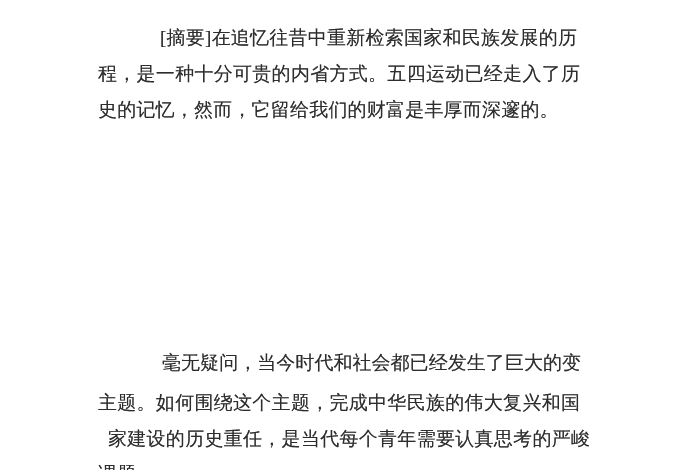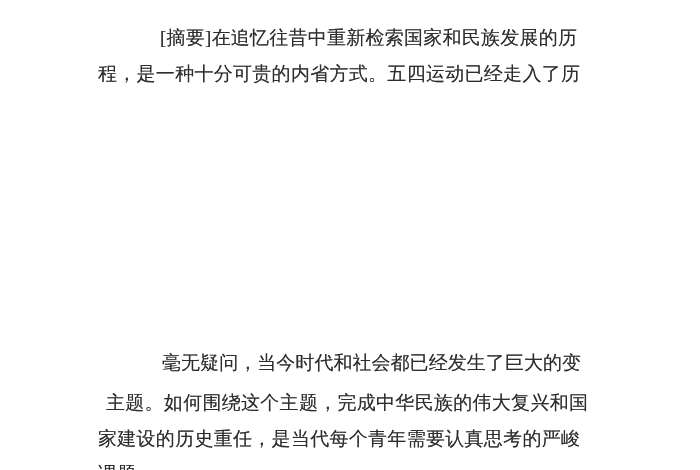--- a/index.html
+++ b/index.html
@@ -35,32 +35,33 @@
   }
   
   .abs-l1 { top: 26px;  left: 160px; width: 417px; }
   .abs-l2 { top: 62px;  left: 98px;  width: 482px; }
   .abs-l3 { top: 98px;  left: 98px; }
   
   .kw     { top: 204px; left: 162px; }
   
   .bd-l1  { top: 319px; left: 162px; width: 419px; margin-top: 32px; }
   .bd-l2  { top: 355px; left: 98px;  width: 482px; }
-  .bd-l3  { top: 391px; left: 98px;  width: 482px; margin-left: 8px; }
-  .bd-l4  { top: 427px; left: 98px;  width: 482px; }
+  .bd-l3  { top: 391px; left: 98px;  width: 482px; }
+  .bd-l4  { top: 427px; left: 108px;  width: 482px; }
   
   .bd-l5  { top: 462px; left: 98px; }
 </style>
 </head>
 <body>
 
 <div class="page">
 
   <div class="line fill abs-l1">[摘要]在追忆往昔中重新检索国家和民族发展的历</div>
   <div class="line fill abs-l2">程，是一种十分可贵的内省方式。五四运动已经走入了历</div>
+  <div class="line abs-l3">史的记忆，然而，它留给我们的财富是丰厚而深邃的。</div>
 
 
   <div class="line fill bd-l1">毫无疑问，当今时代和社会都已经发生了巨大的变</div>
   <div class="line fill bd-l3">主题。如何围绕这个主题，完成中华民族的伟大复兴和国</div>
   <div class="line fill bd-l4">家建设的历史重任，是当代每个青年需要认真思考的严峻</div>
   <div class="line bd-l5">课题。</div>
 
 </div>
 
 </body></html>

